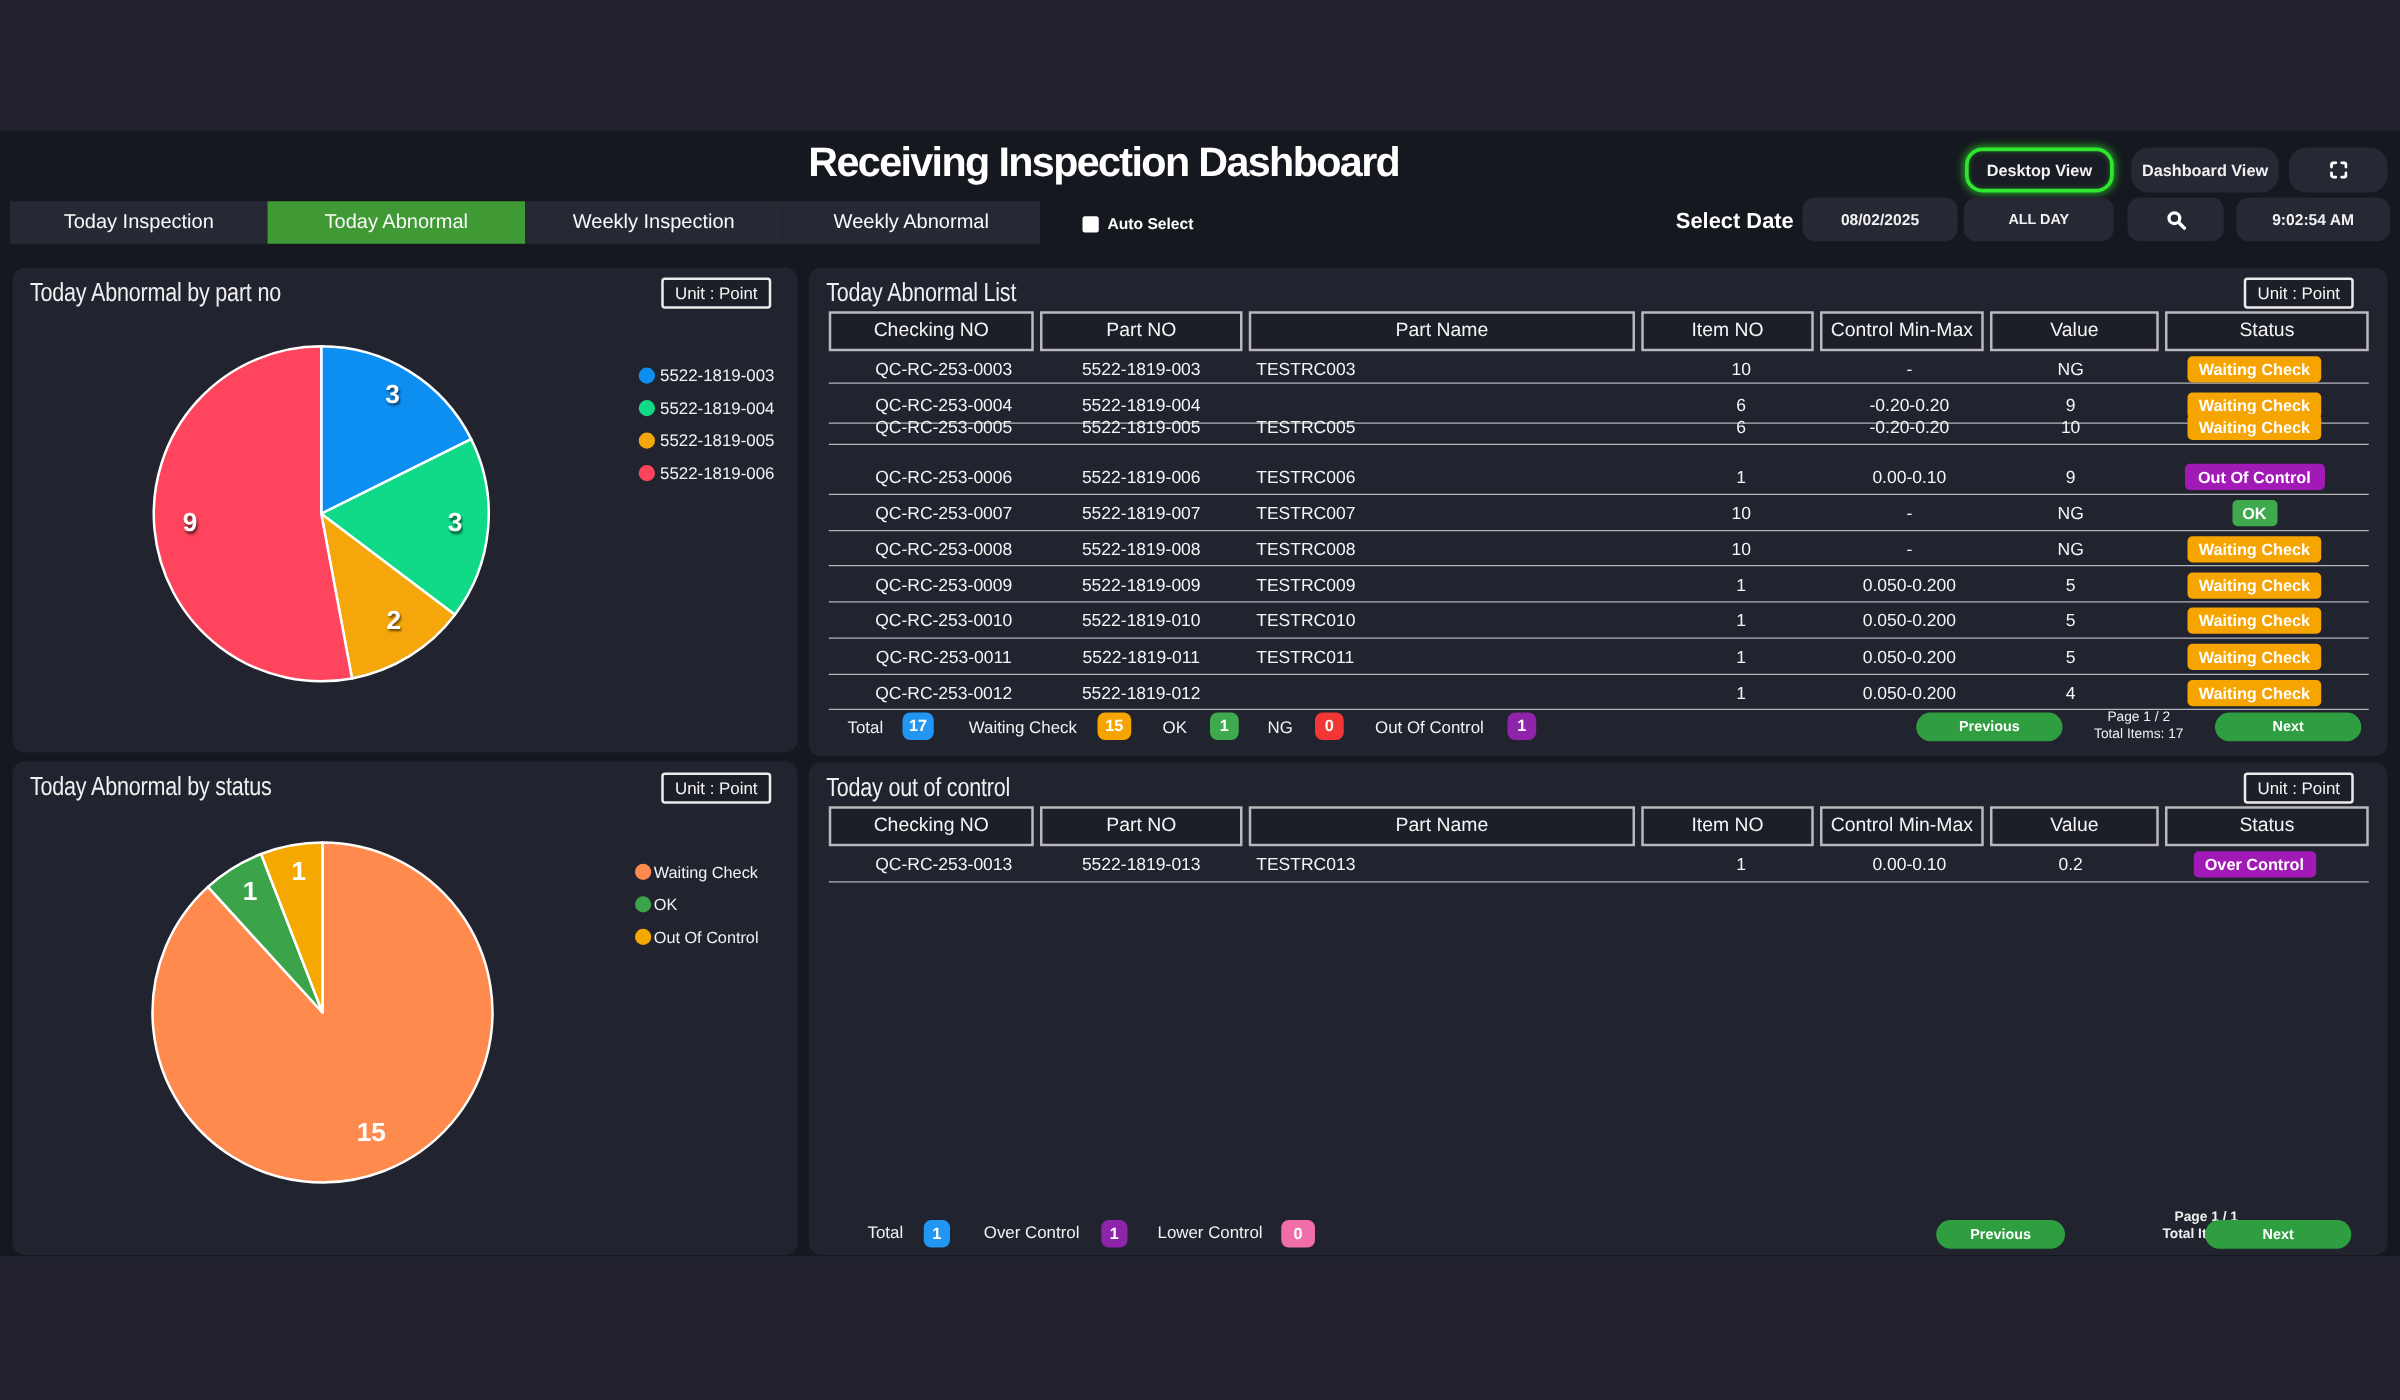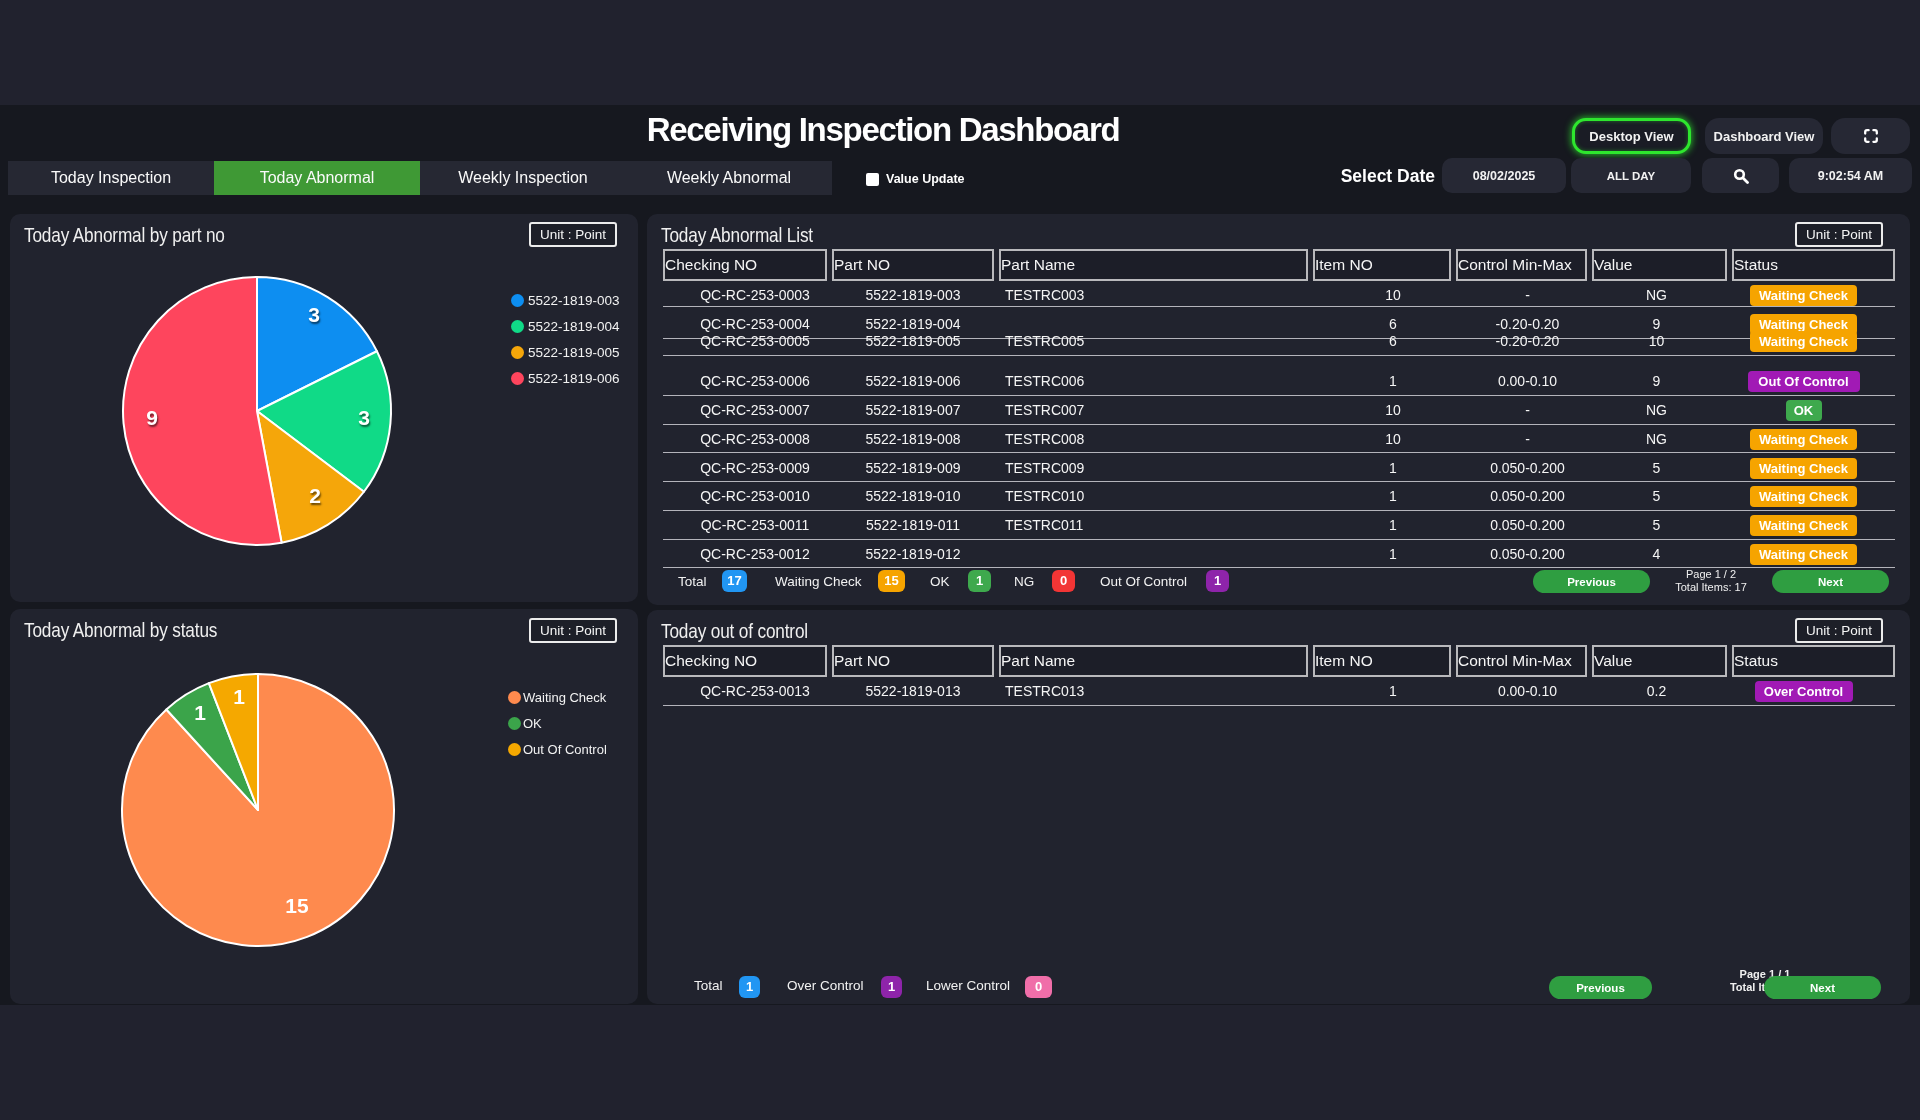--- a/index.html
+++ b/index.html
@@ -31,21 +31,21 @@
 .ptitle { position:absolute; left:14px; top:9px; font-size:21px; color:#f0f0f0; letter-spacing:-0.2px; transform:scaleX(0.82); transform-origin:0 0; white-space:nowrap; }
 .unit { position:absolute; top:8px; width:88px; height:25px; border:2px solid #ececec; border-radius:3px; font-size:13.5px; color:#f5f5f5; text-align:center; line-height:21px; background:#1d1f28; }
 .legend { position:absolute; }
 .lrow { display:flex; align-items:center; margin-bottom:11px; }
 .ldot { width:13px; height:13px; border-radius:50%; margin-right:4px; flex:none; }
 .ltxt { font-size:13.5px; color:#f2f2f2; }
 .badge { display:inline-block; height:21px; line-height:21px; border-radius:4px; font-size:13px; font-weight:bold; color:#fff; text-align:center; }
 .gbtn { position:absolute; height:23px; background:#2f9e41; border-radius:12px; color:#fff; font-size:11.5px; font-weight:bold; display:flex; align-items:center; justify-content:center; }
 .pageinfo { position:absolute; text-align:center; font-size:11px; color:#f0f0f0; line-height:13px; }
 
-.hcell { position:absolute; height:32px; border:2px solid #b9b9bc; background:#1c1e28; font-size:15.5px; color:#f5f5f5; line-height:28px; }
+.hcell { position:absolute; height:32px; border:2px solid #b9b9bc; background:#1c1e28; font-size:15.5px; color:#f5f5f5; text-align:center; line-height:28px; }
 .drow { position:absolute; left:16px; width:1232px; border-bottom:1px solid #b4b4bb; }
 .dcell { position:absolute; top:0; font-size:14px; color:#f5f5f5; text-align:center; }
 .bwc { background:#f6a400; width:107px; }
 .booc { background:#a11ab5; width:112px; }
 .bok { background:#3ea94d; width:36px; }
 .boc { background:#a11ab5; width:98px; }
 .flabel { position:absolute; font-size:13.5px; color:#f2f2f2; }
 .nbadge { position:absolute; height:22px; border-radius:6px; font-size:13px; font-weight:bold; color:#fff; text-align:center; line-height:22px; }
 </style>
 </head>
@@ -63,21 +63,21 @@
 </svg>
 </div>
 <div class="tabbar">
 <div class="tab">Today Inspection</div>
 <div class="tab active">Today Abnormal</div>
 <div class="tab">Weekly Inspection</div>
 <div class="tab">Weekly Abnormal</div>
 </div>
 <div id="autoupd">
     <div class="cb"></div>
-    <div class="lbl">Value Update</div>
+    <div class="lbl">Auto Select</div>
   </div>
 <div id="selDate">Select Date</div>
 <div id="dateBox" class="sbtn">08/02/2025</div>
 <div id="allDay" class="sbtn">ALL DAY</div>
 <div id="searchBox" class="sbtn">
     <svg width="16" height="16" viewBox="0 0 16 16">
       <circle cx="6.5" cy="6.5" r="4.3" stroke="#fff" stroke-width="2.6" fill="none"></circle>
       <line x1="10" y1="10" x2="14.5" y2="14.5" stroke="#fff" stroke-width="2.8" stroke-linecap="round"></line>
     </svg>
   </div>

